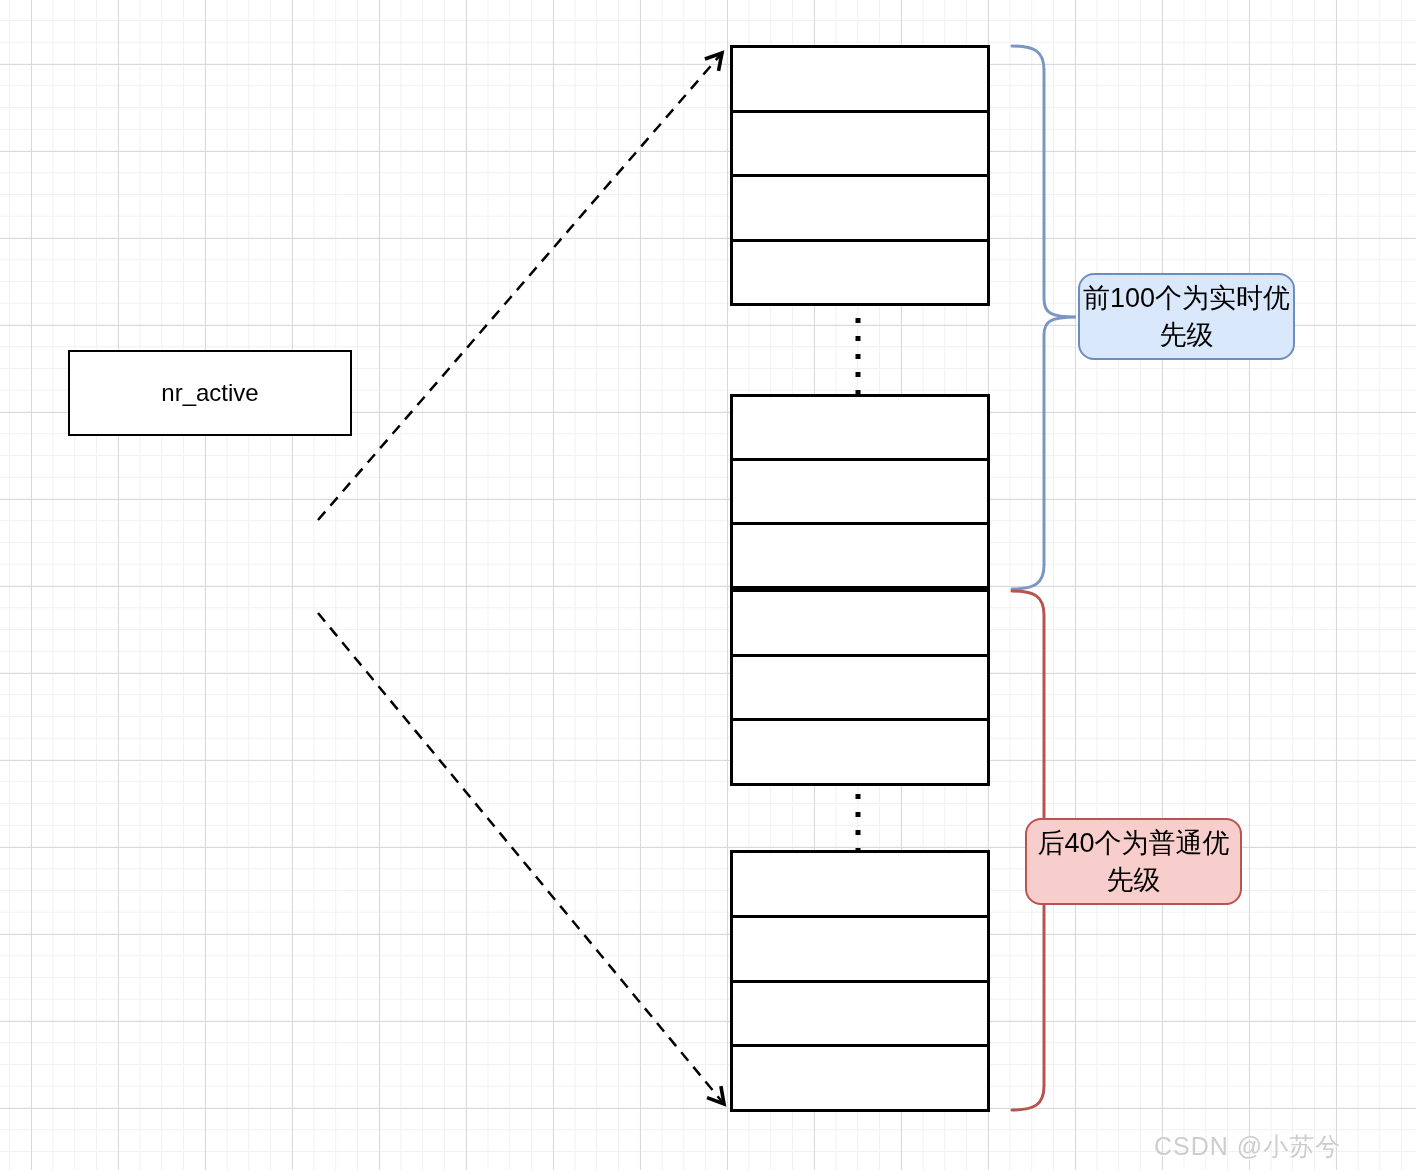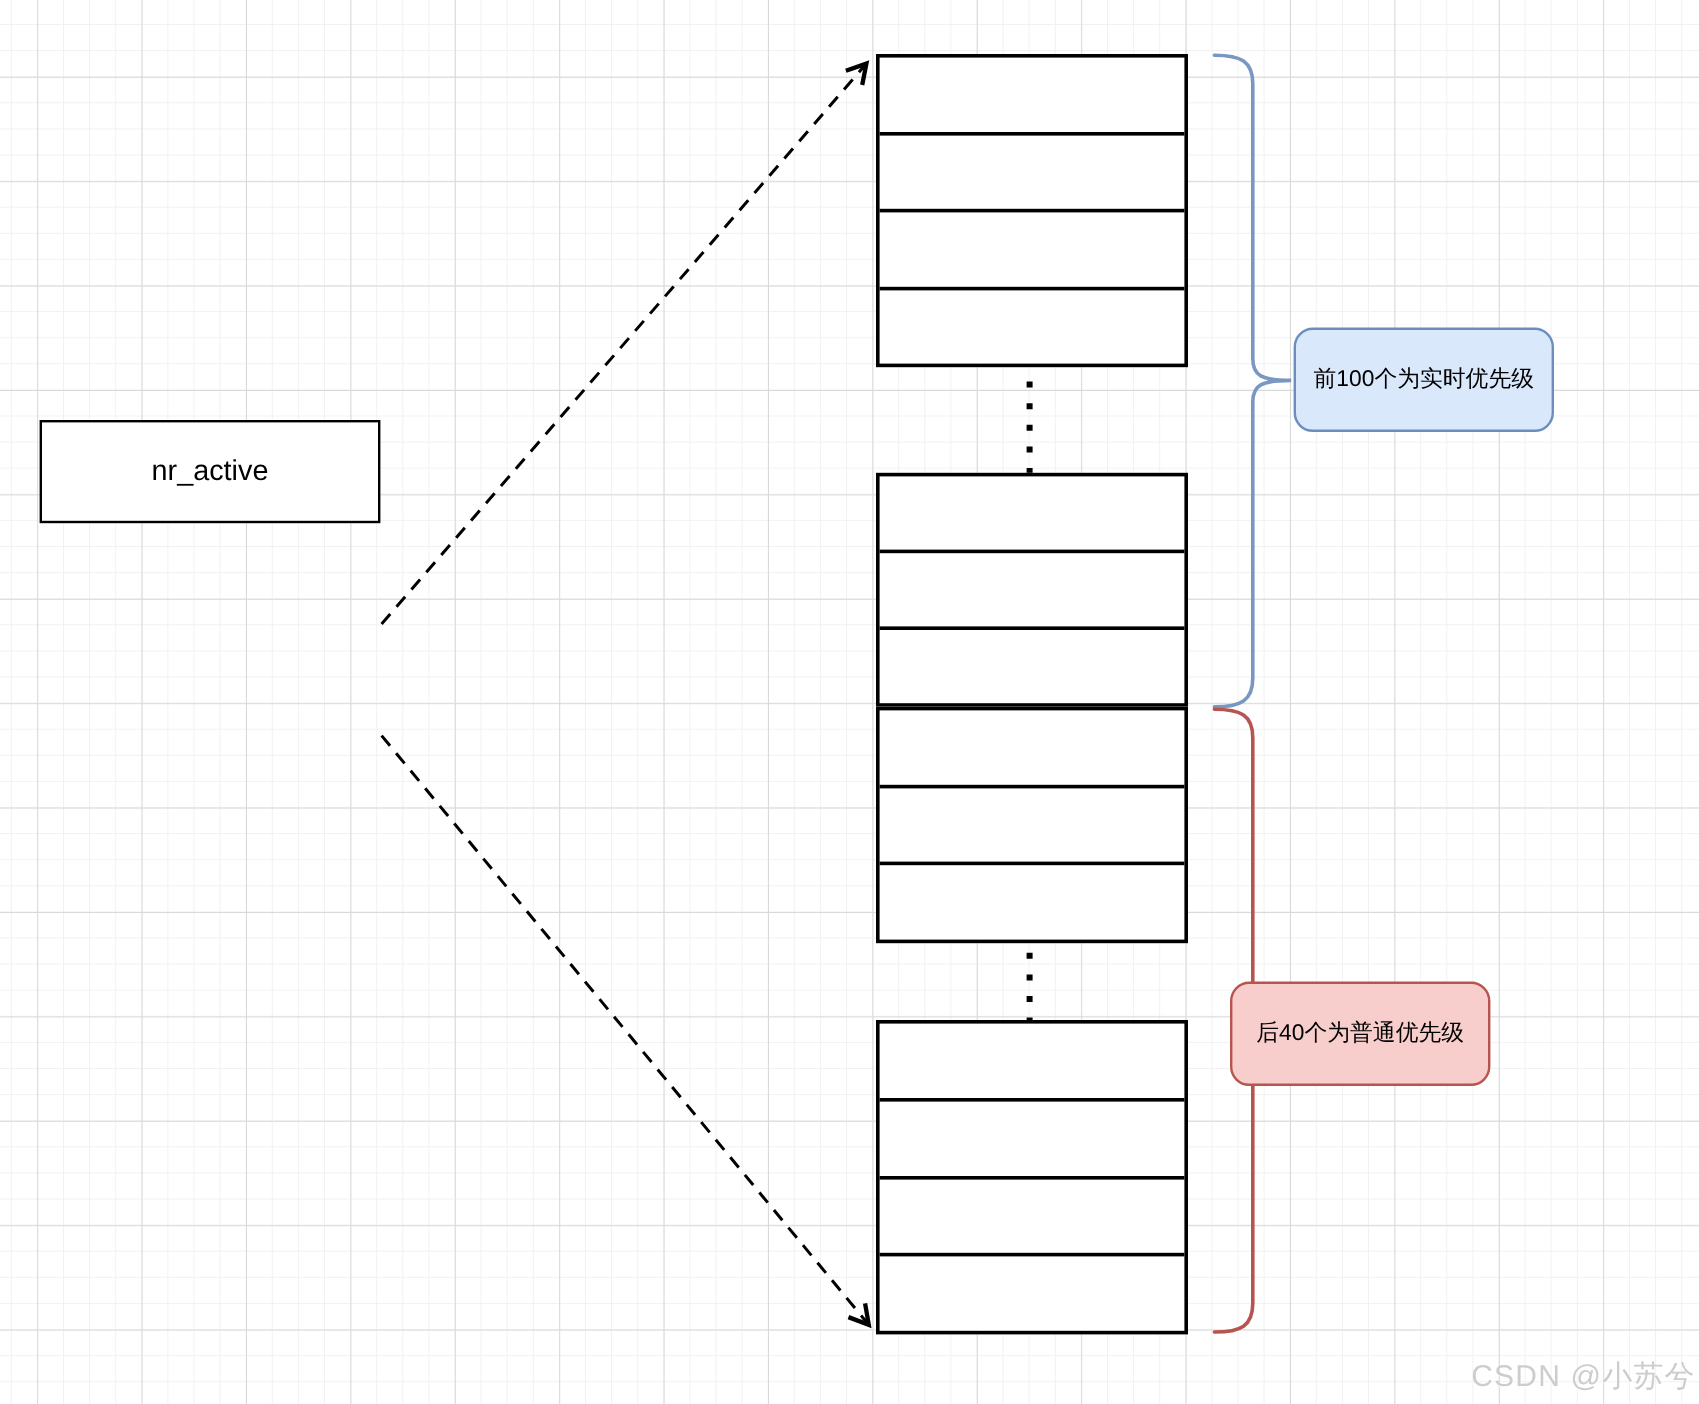--- a/index.html
+++ b/index.html
@@ -20,21 +20,21 @@
   .overlay{position:absolute;left:0;top:0;pointer-events:none;}
 
   
   .struct-box{position:absolute;left:33px;top:350px;width:284px;}
   .struct-row{
     box-sizing:border-box;width:284px;height:86px;margin-top:-2px;
     border:2px solid #000;background:#fff;
     display:flex;align-items:center;justify-content:center;
     font-size:24px;color:#000;
   }
-  .struct-row:first-child{margin-top:0;}
+  .struct-row:first-child{margin-top:0;margin-left:35px;}
   .struct-row.highlight{
     height:90px;background:#dae8fc;border:2px solid #6c8ebf;
   }
 
   
   .stack-group{
     position:absolute;left:730px;width:260px;
     box-sizing:border-box;border:3px solid #000;background:#fff;
     display:flex;flex-direction:column;
   }
@@ -42,27 +42,27 @@
   .stack-group.g2{top:394px;height:195px;}
   .stack-group.g3{top:589px;height:197px;}
   .stack-group.g4{top:850px;height:262px;}
   .stack-cell{flex:1;border-bottom:3px solid #000;}
   .stack-cell:last-child{border-bottom:none;}
 
   
   .note{
     position:absolute;width:217px;height:87px;box-sizing:border-box;
     border-radius:16px;display:flex;align-items:center;justify-content:center;
-    text-align:center;font-size:19px;line-height:1.35;color:#000;padding:0 0;
+    text-align:center;font-size:27px;line-height:1.35;color:#000;padding:0 0;
   }
   .note-blue{left:1078px;top:273px;background:#dae8fc;border:2px solid #6c8ebf;}
   .note-red{left:1025px;top:818px;background:#f8cecc;border:2px solid #b85450;}
 
   .watermark{
-    position:absolute;left:1226px;top:1130px;
+    position:absolute;left:1154px;top:1130px;
     font-size:25px;color:#cdcdcd;letter-spacing:1px;white-space:nowrap;
     text-shadow:0 1px 0 #ffffff;
   }
 </style>
 </head>
 <body>
 
 <div class="canvas">
 
   <svg class="overlay" width="1416" height="1170" viewBox="0 0 1416 1170">

